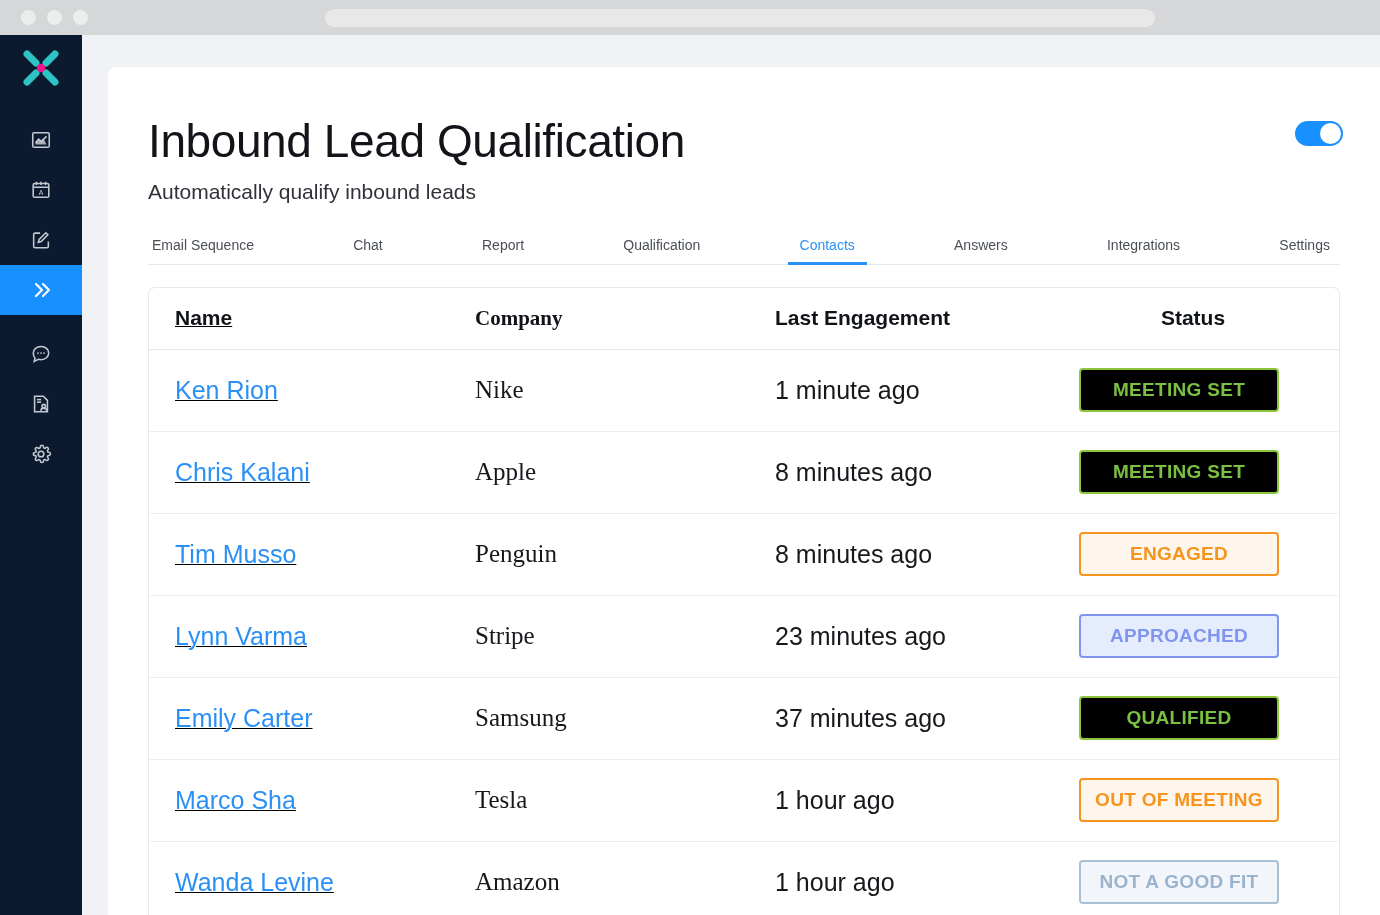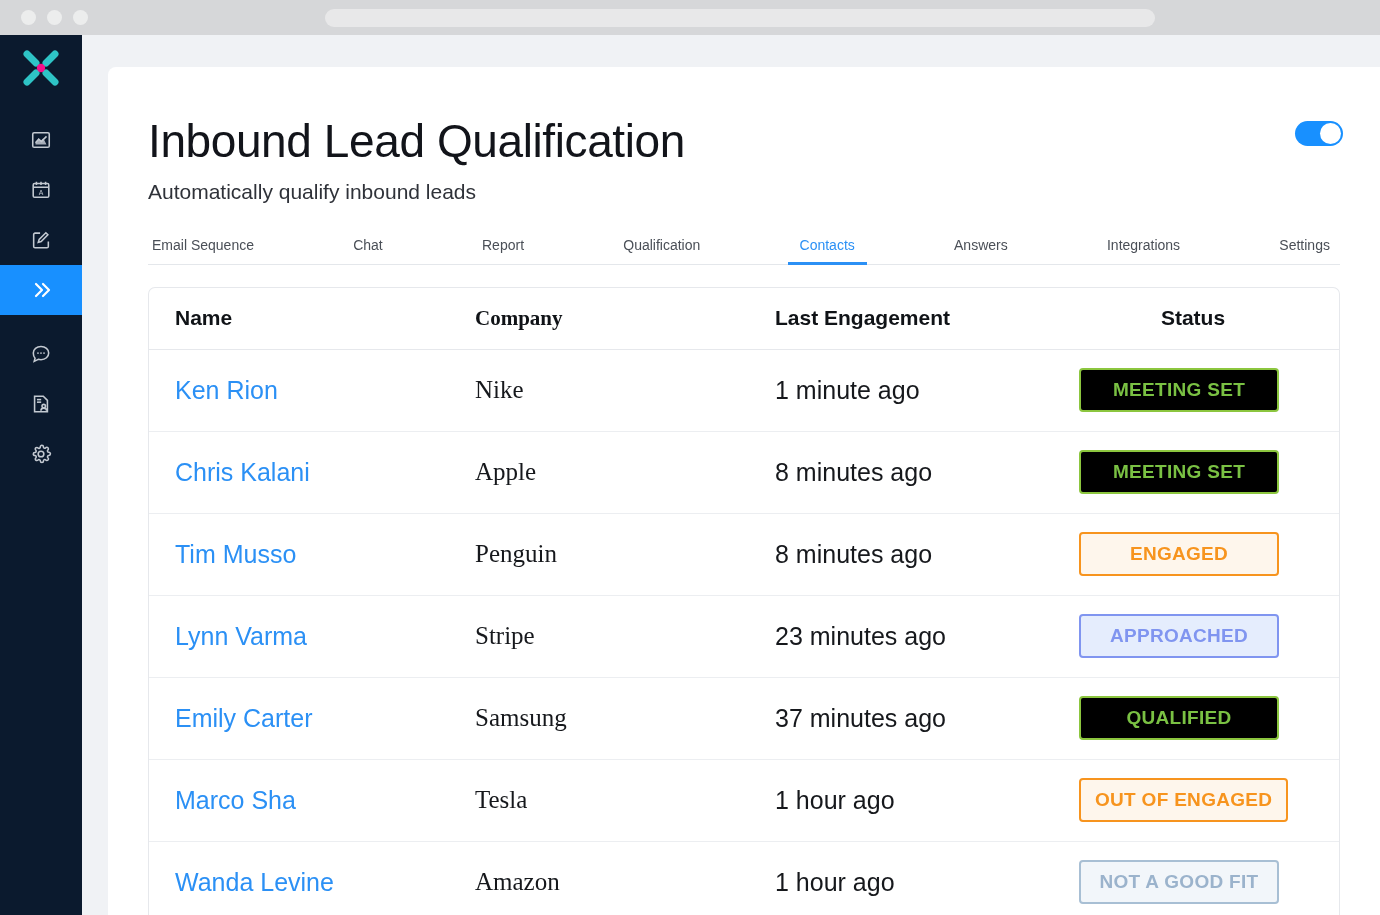--- a/index.html
+++ b/index.html
@@ -174,21 +174,21 @@
     display: flex;
     align-items: center;
     border-bottom: 1px solid #eceef1;
     height: 82px;
   }
   .trow.header {
     height: 62px;
     border-bottom: 1px solid #e6e8ec;
   }
   .cell { padding-left: 26px; }
-  .col-name     { width: 300px; }
+  .col-name     { width: 300px; text-decoration: underline; }
   .col-company  { width: 300px; font-family: Liberation Serif, serif; }
   .col-engage   { width: 330px; }
   .col-status   { width: 258px; display: flex; justify-content: flex-start; padding-left: 0; }
 
   .th {
     font-size: 21px;
     font-weight: bold;
     color: #101317;
   }
   .th.center { text-align: center; width: 100%; padding-right: 30px; }
@@ -400,21 +400,21 @@
         <div class="cell col-status">
             <span class="badge badge-green">QUALIFIED</span>
           </div>
       </div>
 
       <div class="trow">
         <div class="cell col-name"><span class="contact-name">Marco Sha</span></div>
         <div class="cell col-company"><span class="company-name">Tesla</span></div>
         <div class="cell col-engage"><span class="engagement">1 hour ago</span></div>
         <div class="cell col-status">
-            <span class="badge badge-orange">OUT OF ENGAGED</span>
+            <span class="badge badge-orange">OUT OF MEETING</span>
           </div>
       </div>
 
       <div class="trow">
         <div class="cell col-name"><span class="contact-name">Wanda Levine</span></div>
         <div class="cell col-company"><span class="company-name">Amazon</span></div>
         <div class="cell col-engage"><span class="engagement">1 hour ago</span></div>
         <div class="cell col-status">
             <span class="badge badge-slate">NOT A GOOD FIT</span>
           </div>

